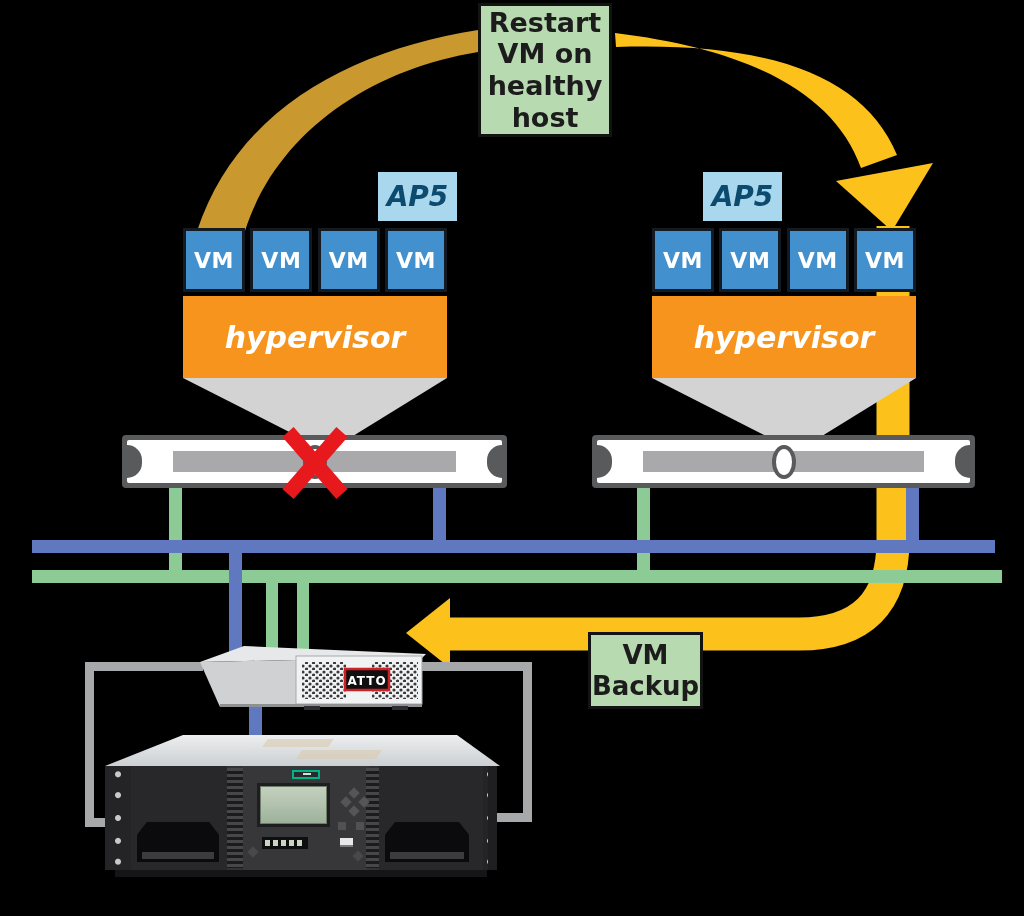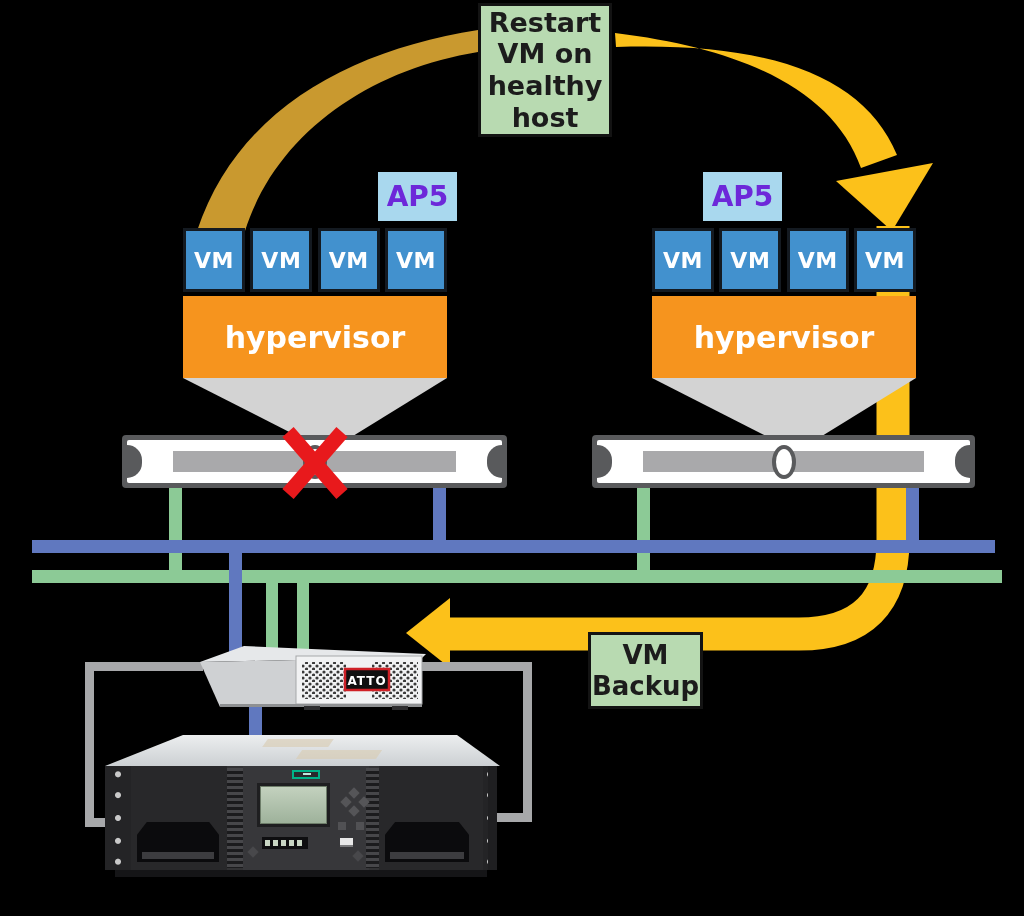--- a/index.html
+++ b/index.html
@@ -13,26 +13,26 @@
   .hline,.vline{position:absolute;z-index:2;}
   .blue{background:#6078bf;}
   .green{background:#8cca96;}
   .grayline{background:#a7a8aa;position:absolute;z-index:2;}
   
   .vm-row{position:absolute;display:flex;justify-content:space-between;z-index:4;}
   .vm{width:62px;height:64px;box-sizing:border-box;background:#4291ce;border:3px solid #141a21;
       color:#fff;font-weight:bold;font-size:22px;letter-spacing:.5px;
       display:flex;align-items:center;justify-content:center;}
   .hypervisor{position:absolute;background:#f6941e;color:#fff;font-weight:bold;font-size:30px;
-      display:flex;align-items:center;justify-content:center;z-index:4;}
+      display:flex;align-items:center;justify-content:center;z-index:4;font-style:italic;}
   .funnel{position:absolute;background:#d3d3d3;z-index:3;
       clip-path:polygon(0 0,100% 0,65% 100%,42.5% 100%);}
   
-  .blue-tag{position:absolute;background:#a9d8ee;color:#6d28d9;font-weight:600;z-index:7;
-      display:flex;align-items:center;justify-content:center;text-align:center;white-space:pre-line;}
+  .blue-tag{position:absolute;background:#a9d8ee;color:#0c4a6e;font-weight:600;z-index:7;
+      display:flex;align-items:center;justify-content:center;text-align:center;white-space:pre-line;font-style:italic;}
   .green-box{position:absolute;background:#b8dab1;border:3px solid #131313;color:#1c1c1c;
       font-weight:600;display:flex;align-items:center;justify-content:center;text-align:center;
       white-space:pre-line;z-index:7;box-sizing:border-box;line-height:1.17;}
   
   .server{position:absolute;width:385px;height:53px;background:#595a5c;border-radius:4px;z-index:4;}
   .server-inner{position:absolute;inset:5px;background:#fff;border-radius:2px;}
   .server-bar{position:absolute;top:11px;bottom:11px;left:46px;right:46px;background:#a9a9ab;}
   .notch{position:absolute;top:10px;width:15px;height:33px;background:#595a5c;}
   .notch.l{left:5px;border-radius:0 15px 15px 0;}
   .notch.r{right:5px;border-radius:15px 0 0 15px;}

